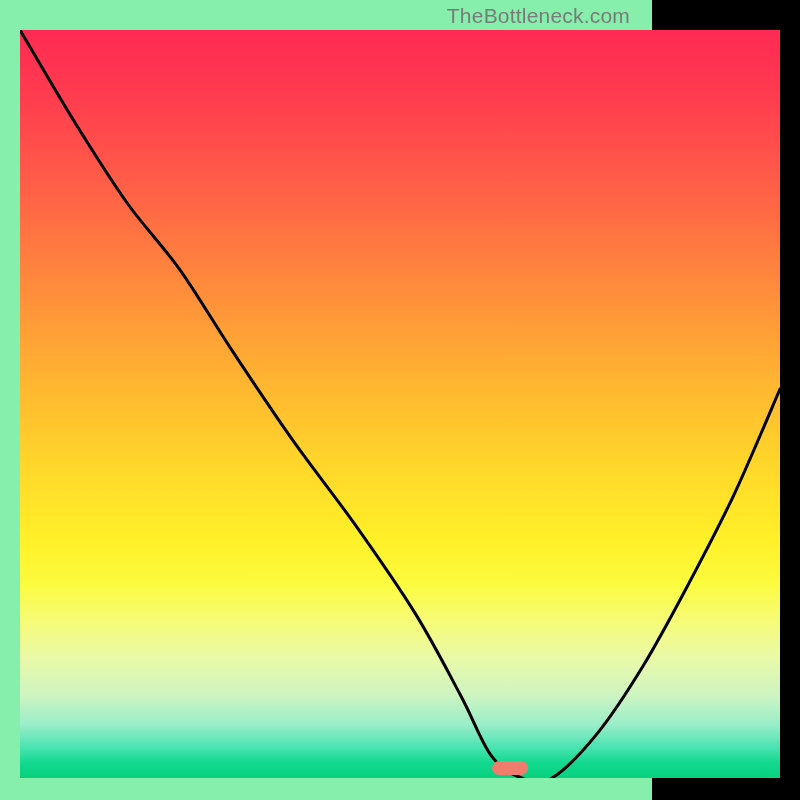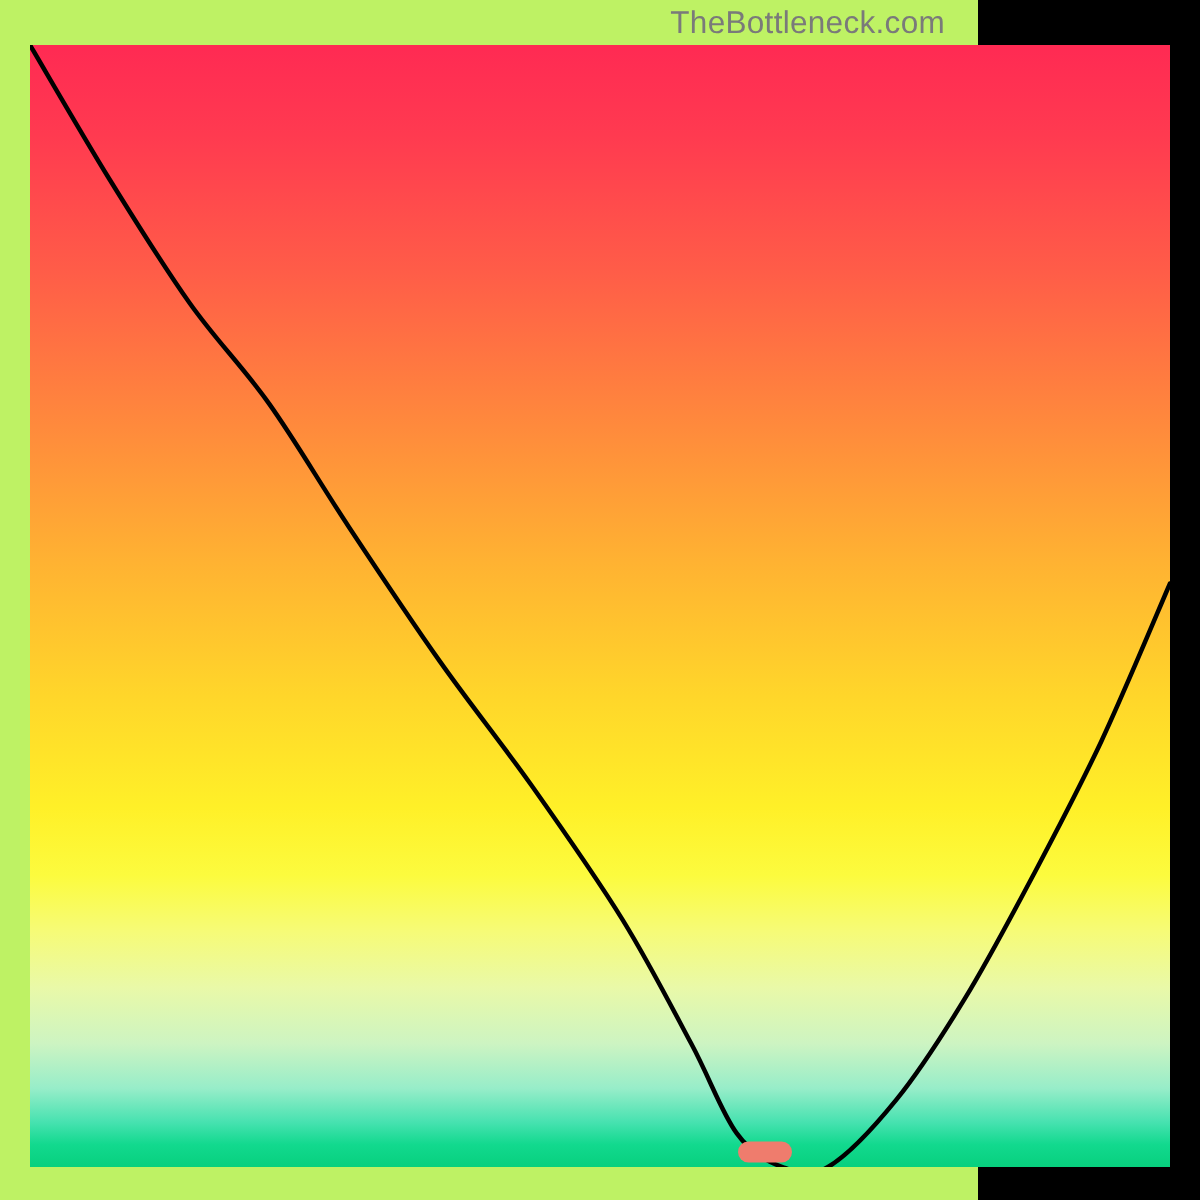--- a/index.html
+++ b/index.html
@@ -8,21 +8,21 @@
     width: 800px;
     height: 800px;
     background: #000;
     overflow: hidden;
     font-family: Arial, Helvetica, sans-serif;
   }
   .frame {
     position: relative;
     width: 652px;
     height: 800px;
-    background: #bef264;
+    background: #86efac;
   }
   .plot-area {
     position: absolute;
     left: 20px;
     top: 30px;
     width: 760px;
     height: 748px;
     
     background: linear-gradient(to bottom,
       #ff2a53 0%,

